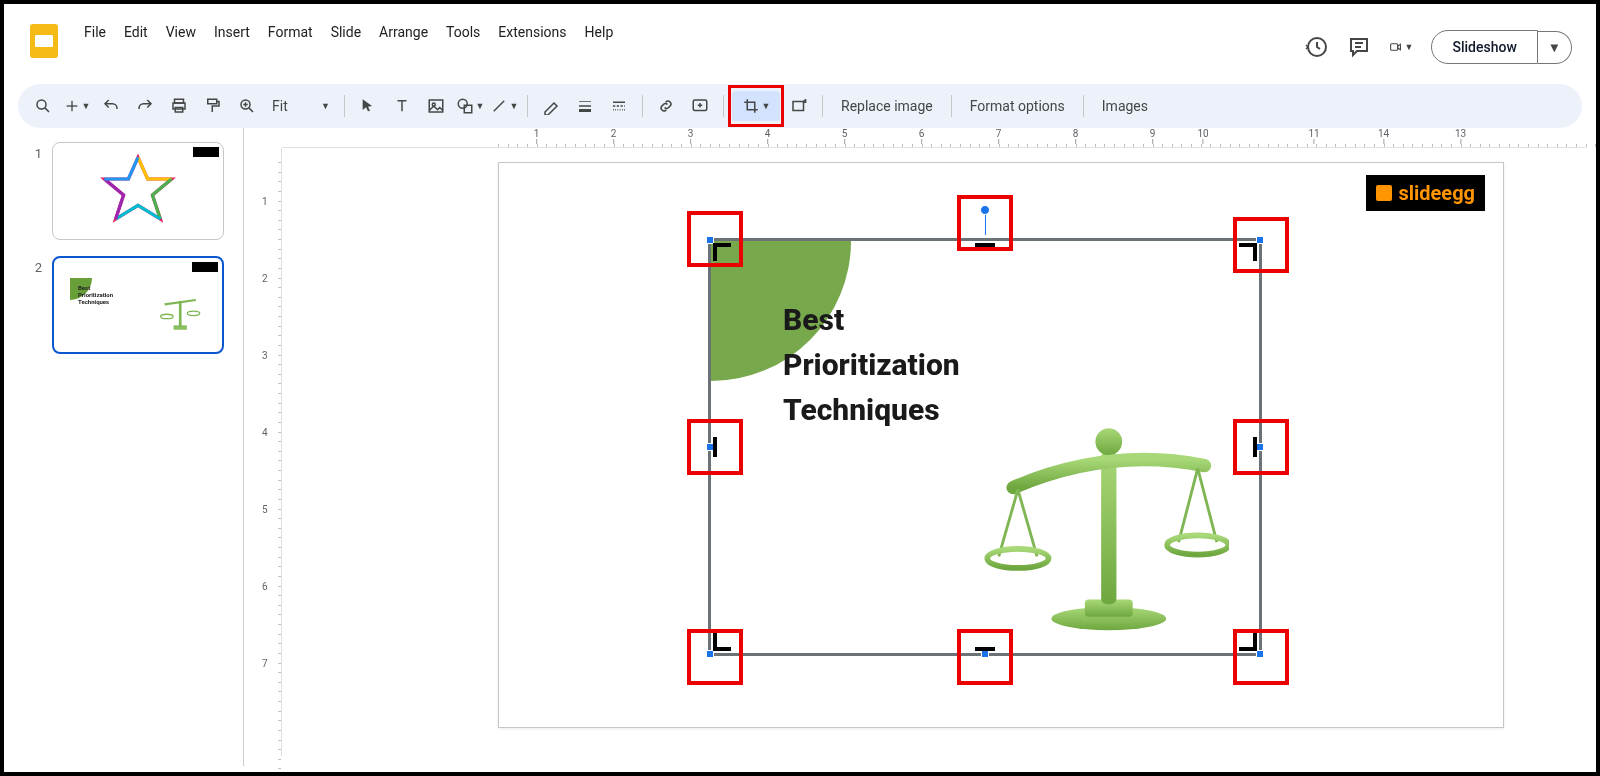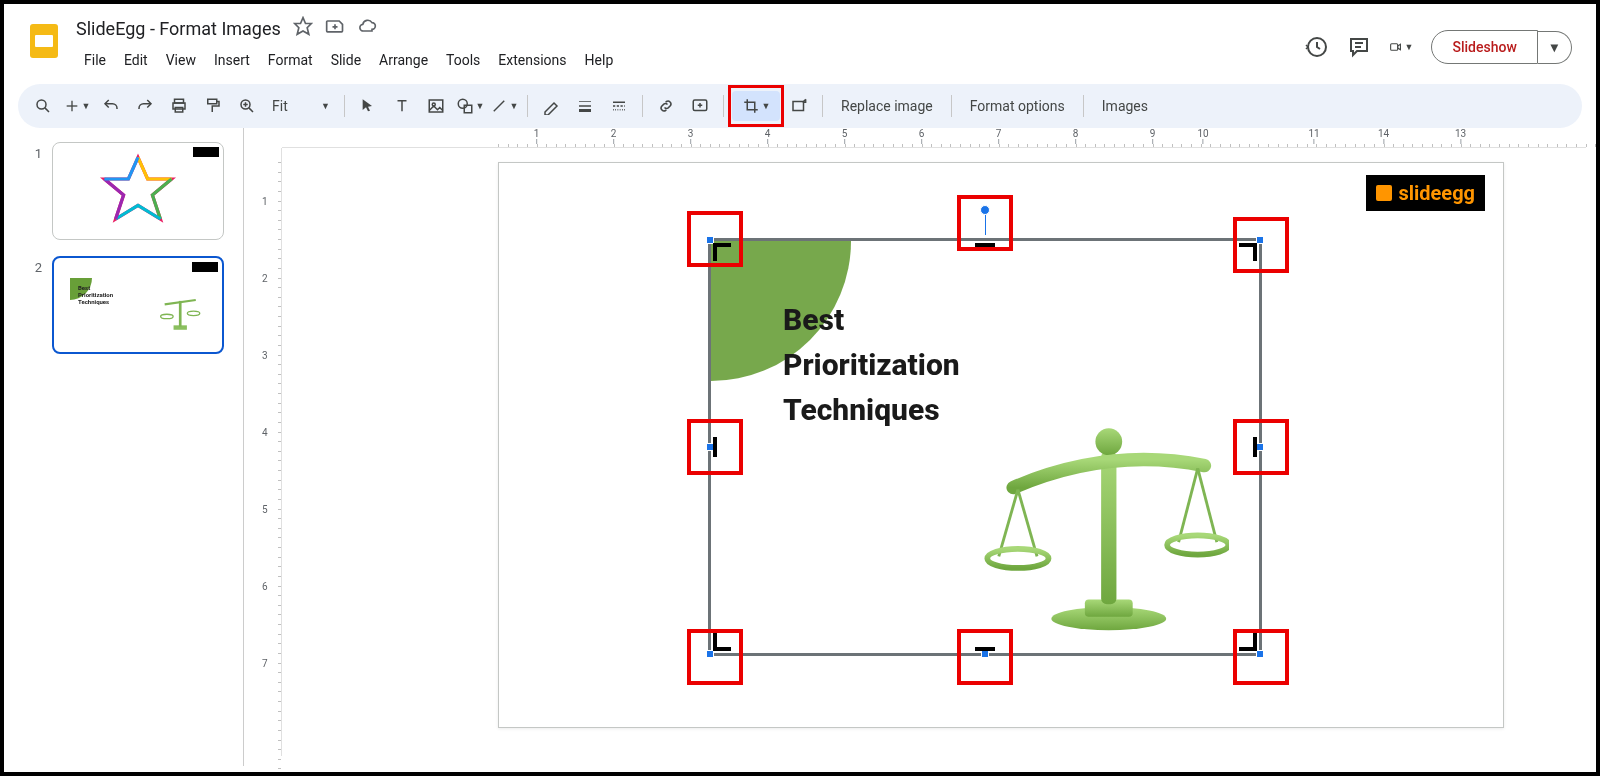--- a/index.html
+++ b/index.html
@@ -10,21 +10,21 @@
   .logo { width: 40px; height: 40px; margin: 8px 12px 0 8px; flex-shrink: 0; }
   .title-area { flex: 1; }
   .title-row { display: flex; align-items: center; gap: 12px; padding-top: 4px; }
   .doc-title { font-size: 18px; color: #202124; }
   .title-icon { color: #5f6368; cursor: pointer; }
   .menu-bar { display: flex; gap: 2px; margin-top: 8px; }
   .menu-item { padding: 4px 8px; font-size: 14px; color: #202124; cursor: pointer; border-radius: 4px; }
   .header-right { display: flex; align-items: center; gap: 18px; padding-top: 18px; padding-right: 12px; }
   .hdr-icon { color: #444746; cursor: pointer; width: 24px; height: 24px; display:flex; align-items:center; justify-content:center;}
   .present-group { display: flex; align-items: center; }
-  .slideshow-btn { border: 1px solid #747775; border-radius: 20px 0 0 20px; padding: 8px 20px; font-size: 14px; background: #fff; cursor: pointer; color:#b91c1c; font-weight:500;}
+  .slideshow-btn { border: 1px solid #747775; border-radius: 20px 0 0 20px; padding: 8px 20px; font-size: 14px; background: #fff; cursor: pointer; color:#0f172a; font-weight:500;}
   .slideshow-drop { border: 1px solid #747775; border-left: none; border-radius: 0 20px 20px 0; padding: 8px 10px; background: #fff; cursor: pointer; color:#444746;}
 
   
   .toolbar { display: flex; align-items: center; background: #edf2fa; border-radius: 30px; margin: 2px 14px 0 14px; height: 44px; padding: 0 10px; gap: 4px; }
   .tb-btn { width: 30px; height: 30px; display: flex; align-items: center; justify-content: center; color: #444746; cursor: pointer; border-radius: 4px; position: relative; }
   .tb-sep { width: 1px; height: 22px; background: #c7c7c7; margin: 0 4px; }
   .tb-dd { display: flex; align-items: center; }
   .tb-dd .caret { font-size: 9px; margin-left: 2px; color:#444746;}
   .zoom-sel { display: flex; align-items: center; min-width: 70px; padding: 0 6px; color: #444746; font-size: 14px; cursor: pointer; }
   .tb-text { color: #444746; font-size: 14px; padding: 0 10px; cursor: pointer; }
@@ -85,33 +85,20 @@
 <body>
 
 <div class="header">
   <div class="logo">
     <svg viewBox="0 0 40 40">
         <rect x="6" y="4" width="28" height="34" rx="3" fill="#f5ba15"></rect>
         <rect x="11" y="15" width="18" height="12" rx="1" fill="#fff"></rect>
       </svg>
   </div>
   <div class="title-area">
-    <div class="title-row">
-      <span class="doc-title">SlideEgg - Format Images</span>
-      <span class="title-icon"><svg width="20" height="20" viewBox="0 0 24 24" fill="none" stroke="#5f6368" stroke-width="2">
-            <polygon points="12,2 15,9 22,9 17,14 19,22 12,18 5,22 7,14 2,9 9,9"></polygon>
-          </svg></span>
-      <span class="title-icon"><svg width="20" height="20" viewBox="0 0 24 24" fill="none" stroke="#5f6368" stroke-width="2">
-            <path d="M3 6h14l4 4v8a1 1 0 01-1 1H3a1 1 0 01-1-1V7a1 1 0 011-1z"></path>
-            <path d="M12 10v6M9 13h6"></path>
-          </svg></span>
-      <span class="title-icon"><svg width="20" height="20" viewBox="0 0 24 24" fill="none" stroke="#5f6368" stroke-width="2">
-            <path d="M18 16a4 4 0 000-8 6 6 0 00-11 2 4 4 0 001 8h10z"></path>
-          </svg></span>
-    </div>
     <div class="menu-bar">
       <span class="menu-item">File</span>
       <span class="menu-item">Edit</span>
       <span class="menu-item">View</span>
       <span class="menu-item">Insert</span>
       <span class="menu-item">Format</span>
       <span class="menu-item">Slide</span>
       <span class="menu-item">Arrange</span>
       <span class="menu-item">Tools</span>
       <span class="menu-item">Extensions</span>

